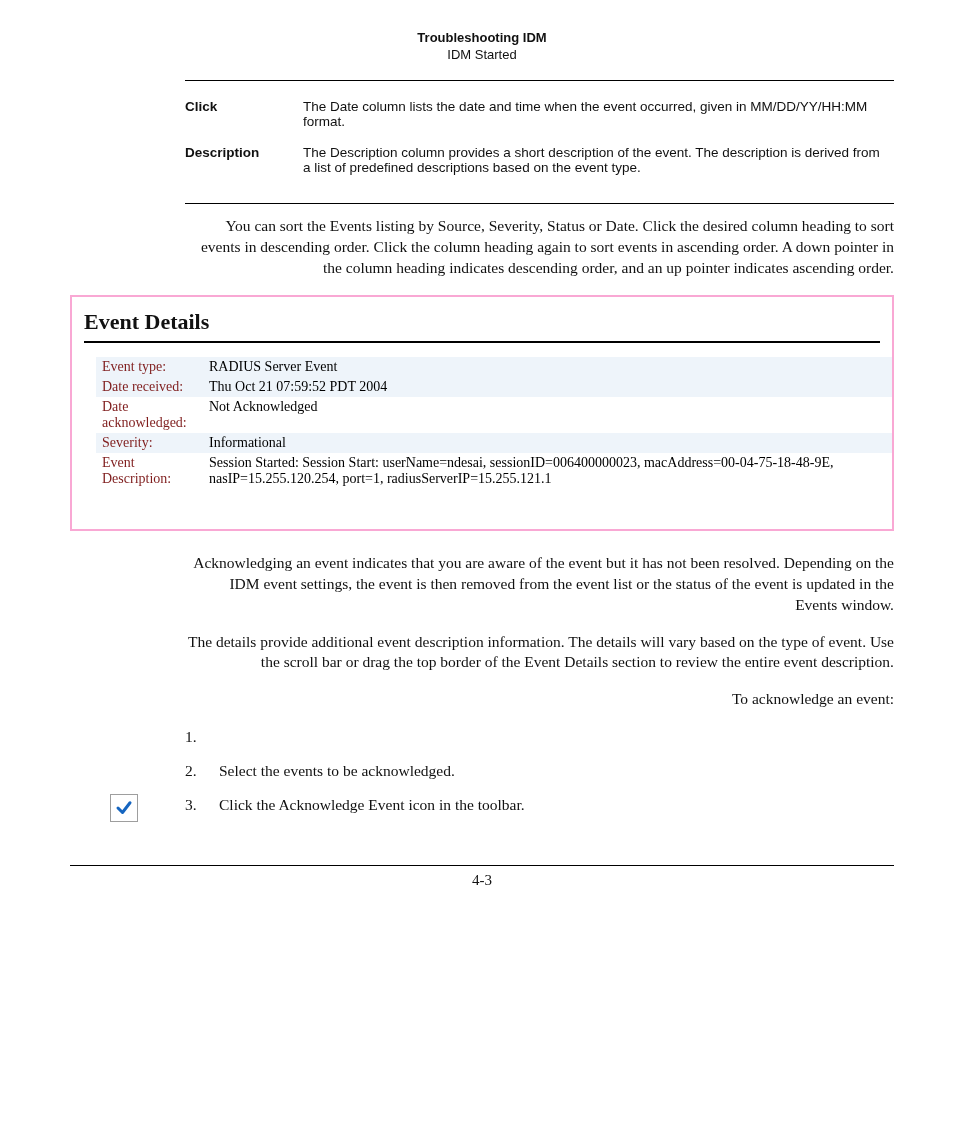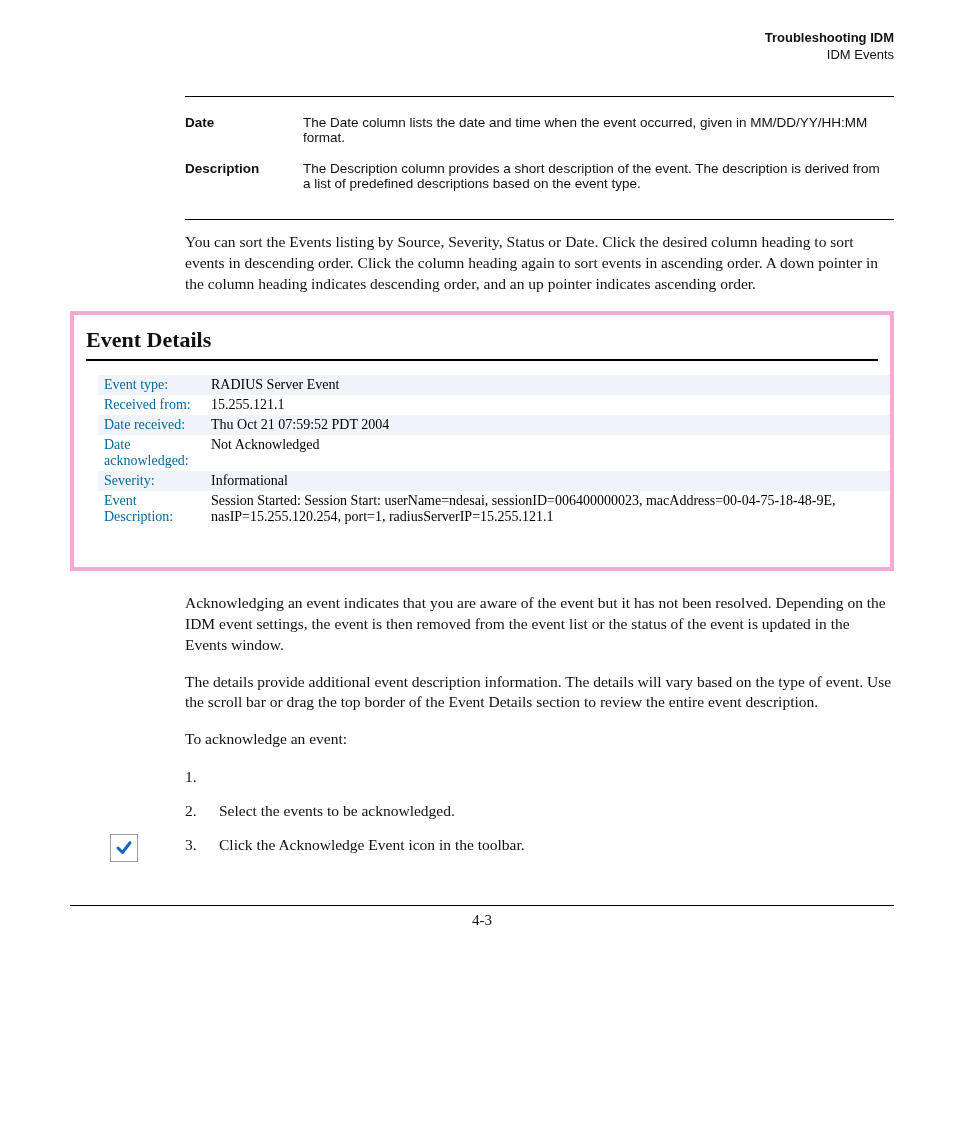--- a/index.html
+++ b/index.html
@@ -4,22 +4,22 @@
 <style>
   body {
     margin: 0;
     padding: 30px 60px 30px 70px;
     font-family: Georgia, 'Times New Roman', serif;
     font-size: 15px;
     color: #111;
     background: #fff;
   }
   .header {
-    text-align: right;
-    margin-bottom: 34px;
+    text-align: center;
+    margin-bottom: 18px;
   }
   .header-title {
     font-family: Arial, Helvetica, sans-serif;
     font-weight: bold;
     font-size: 13px;
   }
   .header-sub {
     font-family: Arial, Helvetica, sans-serif;
     font-size: 13px;
     margin-top: 2px;
@@ -45,23 +45,24 @@
   }
   .def-label {
     font-weight: bold;
     width: 110px;
   }
   .body-p {
     font-family: 'Century Schoolbook', Georgia, serif;
     font-size: 15.5px;
     line-height: 1.35;
     margin: 0 0 16px 0;
+    text-align: right;
   }
   .event-box {
-    border: 4px solid #f9a8d4;
+    border: 2px solid #f9a8d4;
     background: #fff;
     margin: 0 0 22px -115px;
     padding: 0;
   }
   .event-title {
     font-family: 'Times New Roman', serif;
     font-weight: bold;
     font-size: 22px;
     padding: 12px 12px 6px 12px;
   }
@@ -83,21 +84,21 @@
     width: calc(100% - 24px);
     margin: 0 12px 20px 12px;
     border-collapse: collapse;
   }
   .event-table td {
     vertical-align: top;
     padding: 2px 6px;
   }
   .ev-label {
     width: 95px;
-    color: #0369a1;
+    color: #7f1d1d;
   }
   .ev-val {
     color: #000000;
   }
   .ev-row-band {
     background: #eef4fa;
   }
   .ol {
     font-family: 'Century Schoolbook', Georgia, serif;
     font-size: 15.5px;
@@ -145,31 +146,31 @@
     text-align: center;
     font-family: 'Century Schoolbook', Georgia, serif;
     font-size: 15px;
   }
 </style>
 </head>
 <body>
 
 <div class="header">
   <div class="header-title">Troubleshooting IDM</div>
-  <div class="header-sub">IDM Events</div>
+  <div class="header-sub">IDM Started</div>
 </div>
 
 <div class="content">
 
   <hr class="hr-top">
 
   <table class="def-table">
     <tbody>
         <tr>
-      <td class="def-label">Date</td>
+      <td class="def-label">Click</td>
       <td>The Date column lists the date and time when the event occurred, given in MM/DD/YY/HH:MM format.</td>
     </tr>
     <tr>
       <td class="def-label">Description</td>
       <td>The Description column provides a short description of the event. The description is derived from a list of predefined descriptions based on the event type.</td>
     </tr>
   </tbody>
     </table>
 
   <hr class="hr-top">
@@ -178,24 +179,20 @@
 
   <div class="event-box">
     <div class="event-title">Event Details</div>
     <hr class="event-rule">
     <div class="event-table">
       <table>
         <tbody>
             <tr class="ev-row-band">
           <td class="ev-label">Event type:</td>
           <td class="ev-val">RADIUS Server Event</td>
-        </tr>
-        <tr>
-          <td class="ev-label">Received from:</td>
-          <td class="ev-val">15.255.121.1</td>
         </tr>
         <tr class="ev-row-band">
           <td class="ev-label">Date received:</td>
           <td class="ev-val">Thu Oct 21 07:59:52 PDT 2004</td>
         </tr>
         <tr>
           <td class="ev-label">Date acknowledged:</td>
           <td class="ev-val">Not Acknowledged</td>
         </tr>
         <tr class="ev-row-band">

